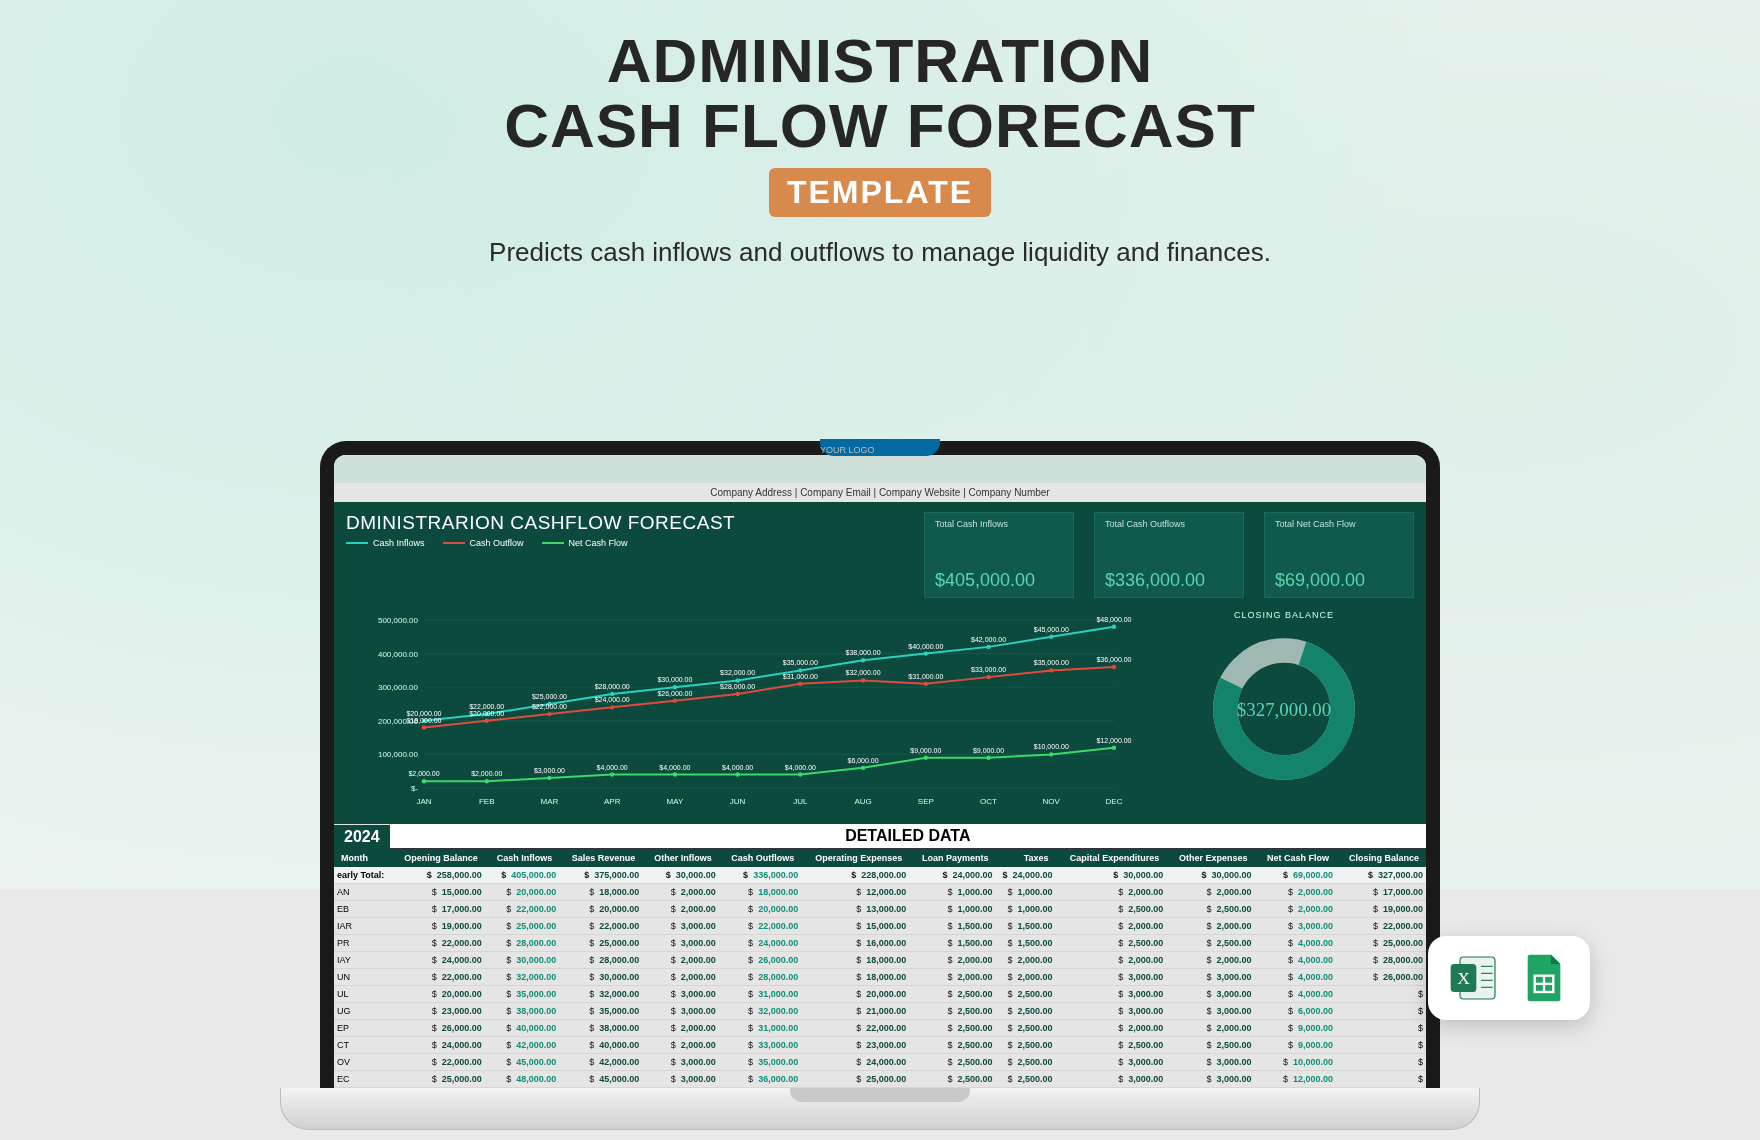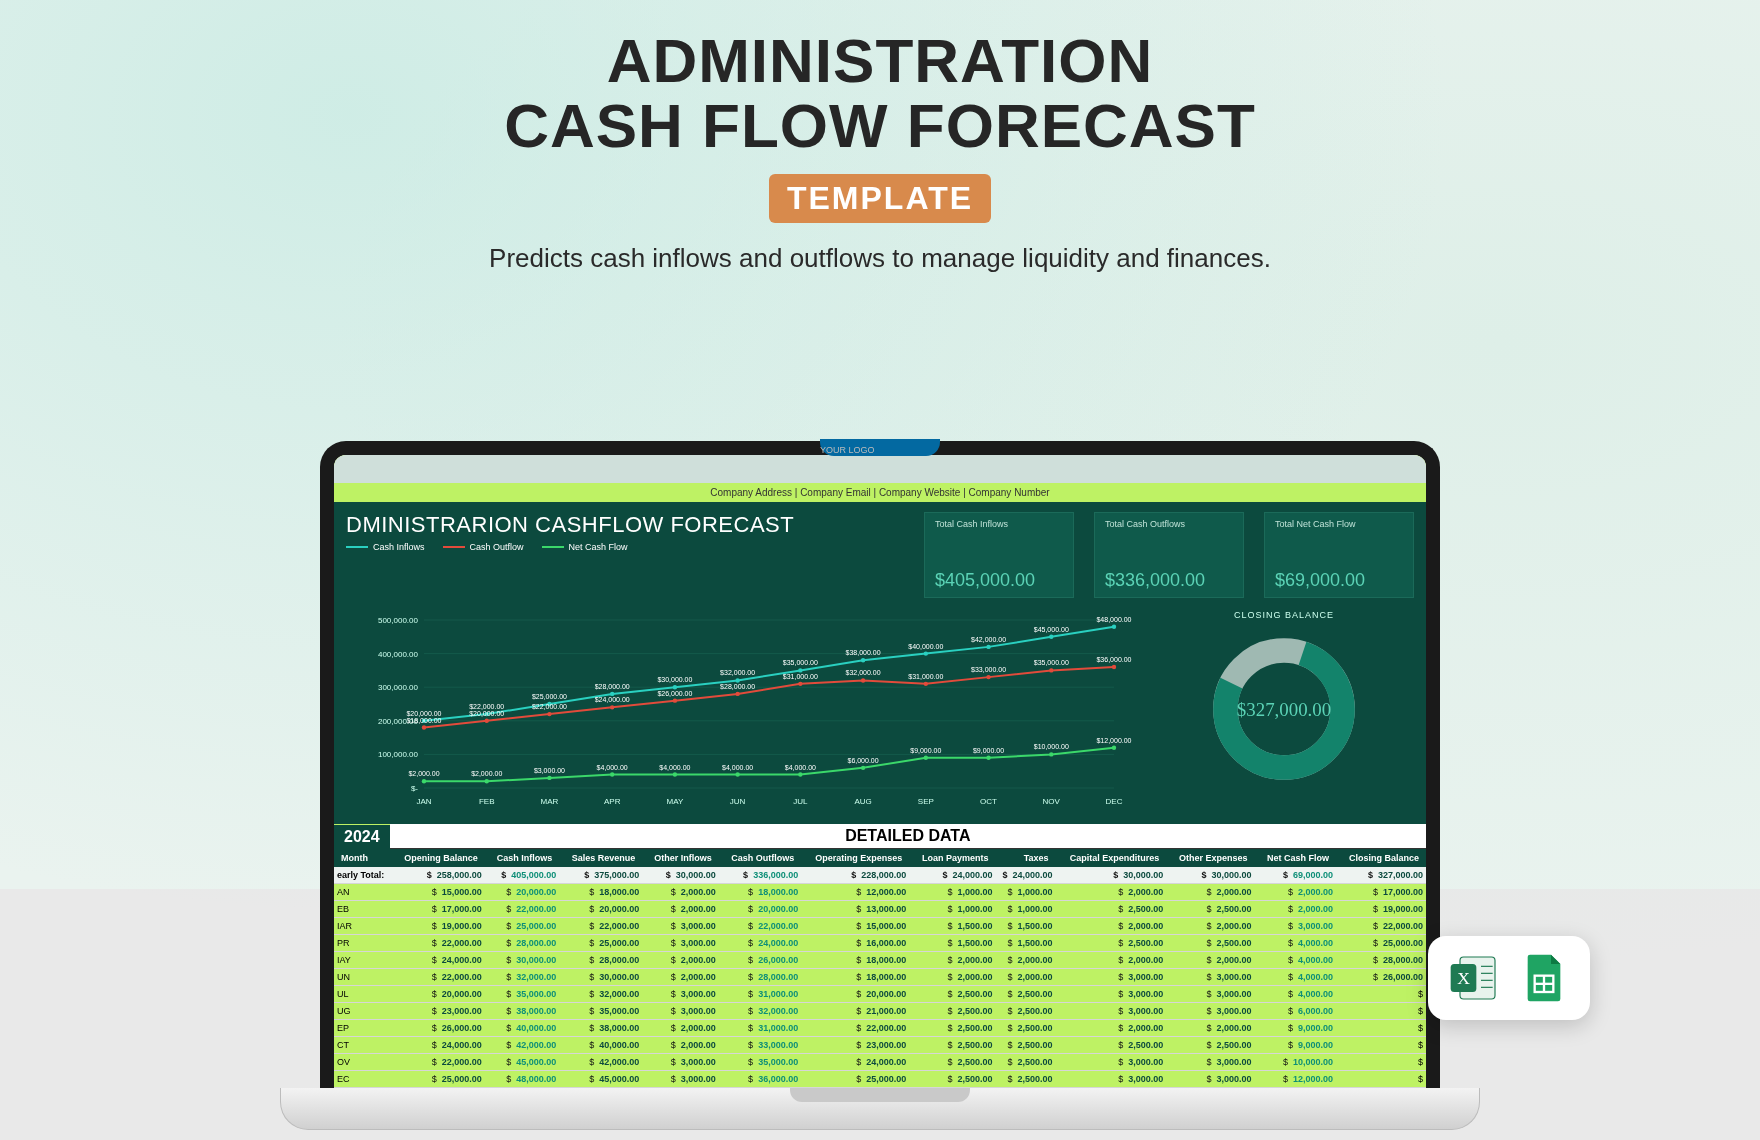--- a/index.html
+++ b/index.html
@@ -14,21 +14,21 @@
     overflow: hidden;
   }
   .hero { text-align: center; padding-top: 28px; }
   .hero h1 {
     font-family: "Arial Black", Impact, sans-serif;
     font-weight: 900; letter-spacing: 1px;
     font-size: 62px; line-height: 1.05; color: #262626;
   }
   .hero h1 span { display: block; }
   .pill {
-    display: inline-block; margin-top: 16px;
+    display: inline-block; margin-top: 10px;
     background: #d88a4c; color: #fff;
     font-weight: 800; font-size: 32px; letter-spacing: 2px;
     padding: 6px 18px; border-radius: 6px;
     font-family: "Arial Black", Impact, sans-serif;
   }
   .subtitle { margin-top: 20px; font-size: 26px; color: #2a2a2a; }
 
   
   .laptop-wrap {
     position: absolute; left: 50%; transform: translateX(-50%);
@@ -53,29 +53,29 @@
     border-radius: 0 0 28px 28px;
     border: 1px solid #bcbcbc; border-top: none;
     position: relative;
   }
   .laptop-base::after{
     content:""; position:absolute; left:50%; top:0; transform:translateX(-50%);
     width:180px; height:14px; background:#c9c9c9; border-radius:0 0 12px 12px;
   }
 
   
-  .sc { position: relative; background:#bef264; }
+  .sc { position: relative; background:#e5e5e5; }
   .sc-topbar { height: 28px; background:#cfdfda; }
   .sc-infoline { text-align:center; font-size:10px; color:#333; padding:4px 0; }
   .dash {
     background:#0c4a3e; color:#fff; padding:10px 12px 8px;
     display:flex; gap:10px; align-items:flex-start;
   }
   .dash-left { flex:1; }
-  .dash-title { font-family:"Arial Black",Impact,sans-serif; font-size:22px; letter-spacing:.5px; white-space:nowrap; }
+  .dash-title { font-family:"Arial Black",Impact,sans-serif; font-size:19px; letter-spacing:.5px; white-space:nowrap; }
   .legend { font-size:9px; margin-top:4px; display:flex; gap:18px; align-items:center; }
   .lg { display:inline-flex; align-items:center; gap:5px; }
   .lg i{ display:inline-block; width:22px; height:2px; }
   .kpis { display:flex; gap:20px; }
   .kpi { background:#0f5a4b; border:1px solid #1b6a59; padding:6px 10px; min-width:150px; }
   .kpi .klbl{ font-size:9px; color:#bfe2d7; }
   .kpi .kval{ font-family:"Arial Black",Impact,sans-serif; color:#5bd3b6; font-size:18px;margin-top:41px; }
 
   .charts { background:#0c4a3e; display:flex; gap:12px; padding:4px 12px 14px; }
   .line-chart { flex:1; height:200px; }

